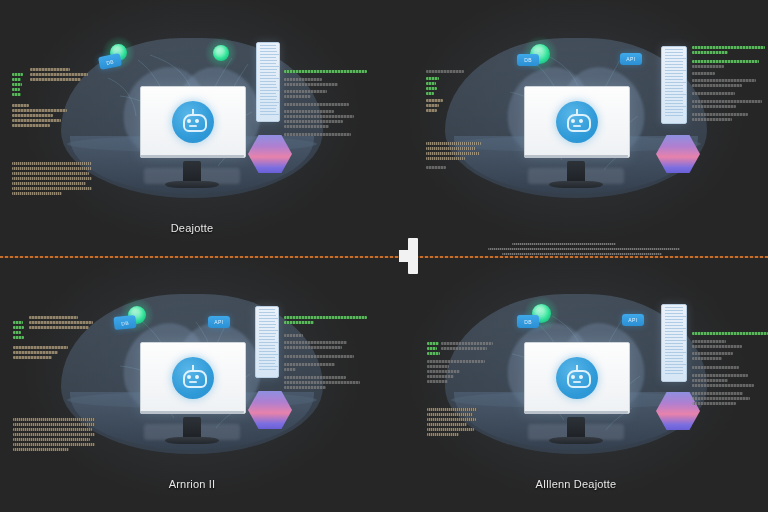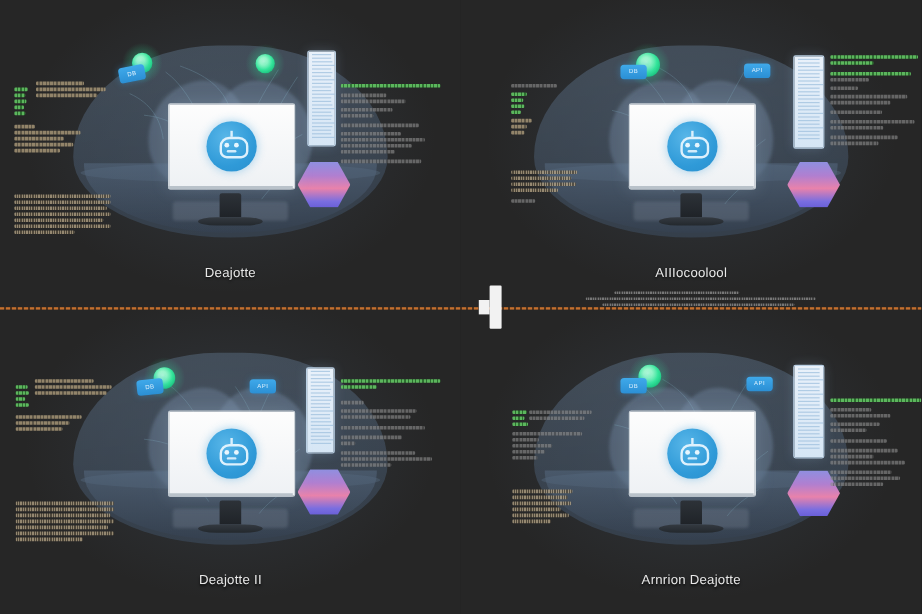--- a/index.html
+++ b/index.html
@@ -339,21 +339,20 @@
       <div class="ln c-grey" style="width:30%;margin-top:4px"></div>
       <div class="ln c-grey" style="width:84%;margin-top:4px"></div>
       <div class="ln c-grey" style="width:66%"></div>
       <div class="ln c-grey" style="width:56%;margin-top:5px"></div>
       <div class="ln c-grey" style="width:92%;margin-top:5px"></div>
       <div class="ln c-grey" style="width:58%"></div>
       <div class="ln c-grey" style="width:74%;margin-top:5px"></div>
       <div class="ln c-grey" style="width:52%"></div>
     </div>
 
-    <div class="cap">AIIIocoolool</div>
   </div>
 
   <div class="panel p2">
     <div class="vign"></div>
     <div class="arc">
       <div class="arcLobeL"></div>
       <div class="arcLobeR"></div>
     </div>
     <div class="deskTop"></div>
     <div class="deskBase"></div>
@@ -449,21 +448,21 @@
       <div class="ln c-grey" style="width:72%;margin-top:4px"></div>
       <div class="ln c-grey" style="width:66%"></div>
       <div class="ln c-grey" style="width:80%;margin-top:6px"></div>
       <div class="ln c-grey" style="width:58%;margin-top:5px"></div>
       <div class="ln c-grey" style="width:14%"></div>
       <div class="ln c-grey" style="width:70%;margin-top:5px"></div>
       <div class="ln c-grey" style="width:86%"></div>
       <div class="ln c-grey" style="width:48%"></div>
     </div>
 
-    <div class="cap">Deajotte II</div>
+    <div class="cap">Arnrion II</div>
   </div>
 
   <div class="panel p3">
     <div class="vign"></div>
     <div class="arc">
       <div class="arcLobeL"></div>
       <div class="arcLobeR"></div>
     </div>
     <div class="deskTop"></div>
     <div class="deskBase"></div>
@@ -561,21 +560,21 @@
       <div class="ln c-grey" style="width:38%"></div>
       <div class="ln c-grey" style="width:60%;margin-top:6px"></div>
       <div class="ln c-grey" style="width:72%;margin-top:5px"></div>
       <div class="ln c-grey" style="width:46%"></div>
       <div class="ln c-grey" style="width:80%"></div>
       <div class="ln c-grey" style="width:66%;margin-top:5px"></div>
       <div class="ln c-grey" style="width:74%"></div>
       <div class="ln c-grey" style="width:56%"></div>
     </div>
 
-    <div class="cap">Arnrion Deajotte</div>
+    <div class="cap">AIllenn Deajotte</div>
   </div>
 
   <div class="divider"></div>
   <div class="tabMark"></div>
   <div class="fineText">
     <div class="ln" style="width:52%;margin-left:24px"></div>
     <div class="ln" style="width:96%"></div>
     <div class="ln" style="width:80%;margin-left:14px"></div>
   </div>
 

